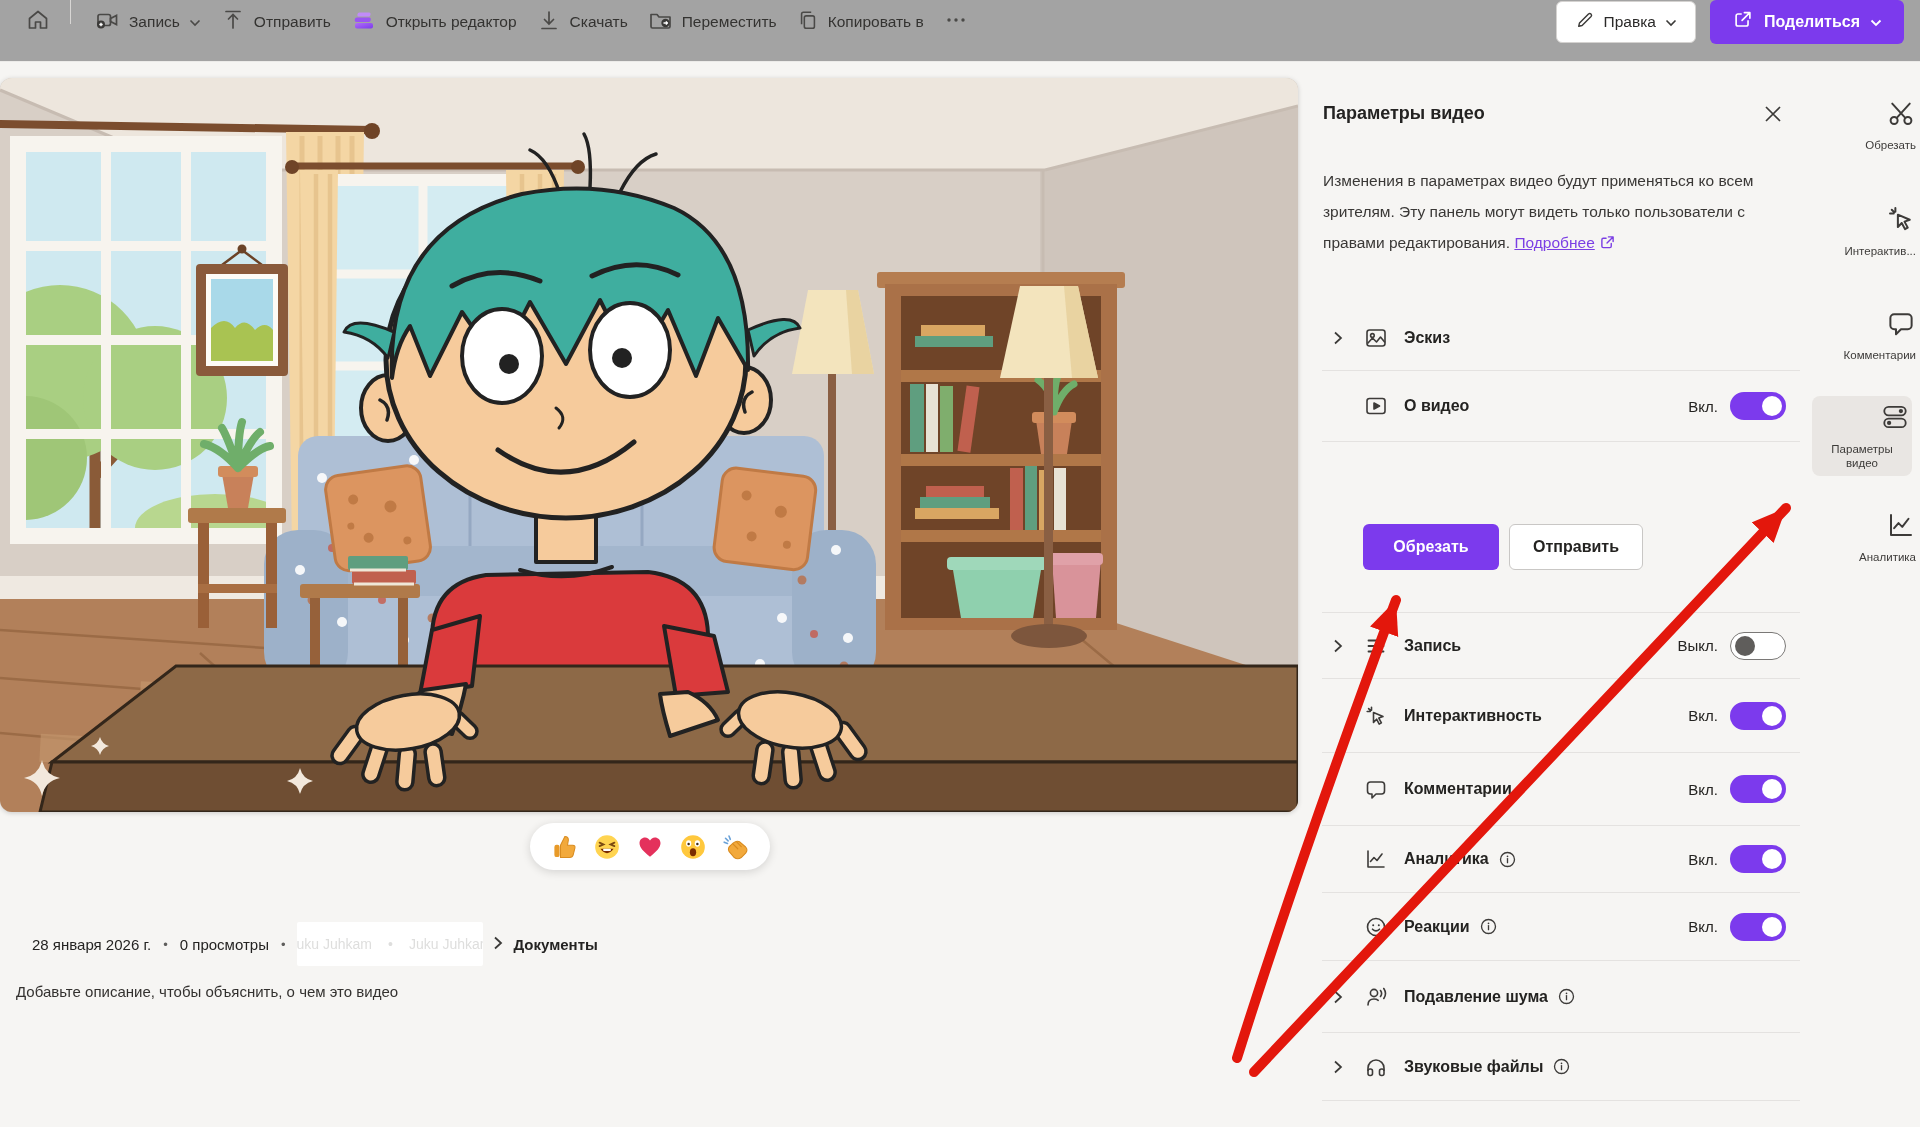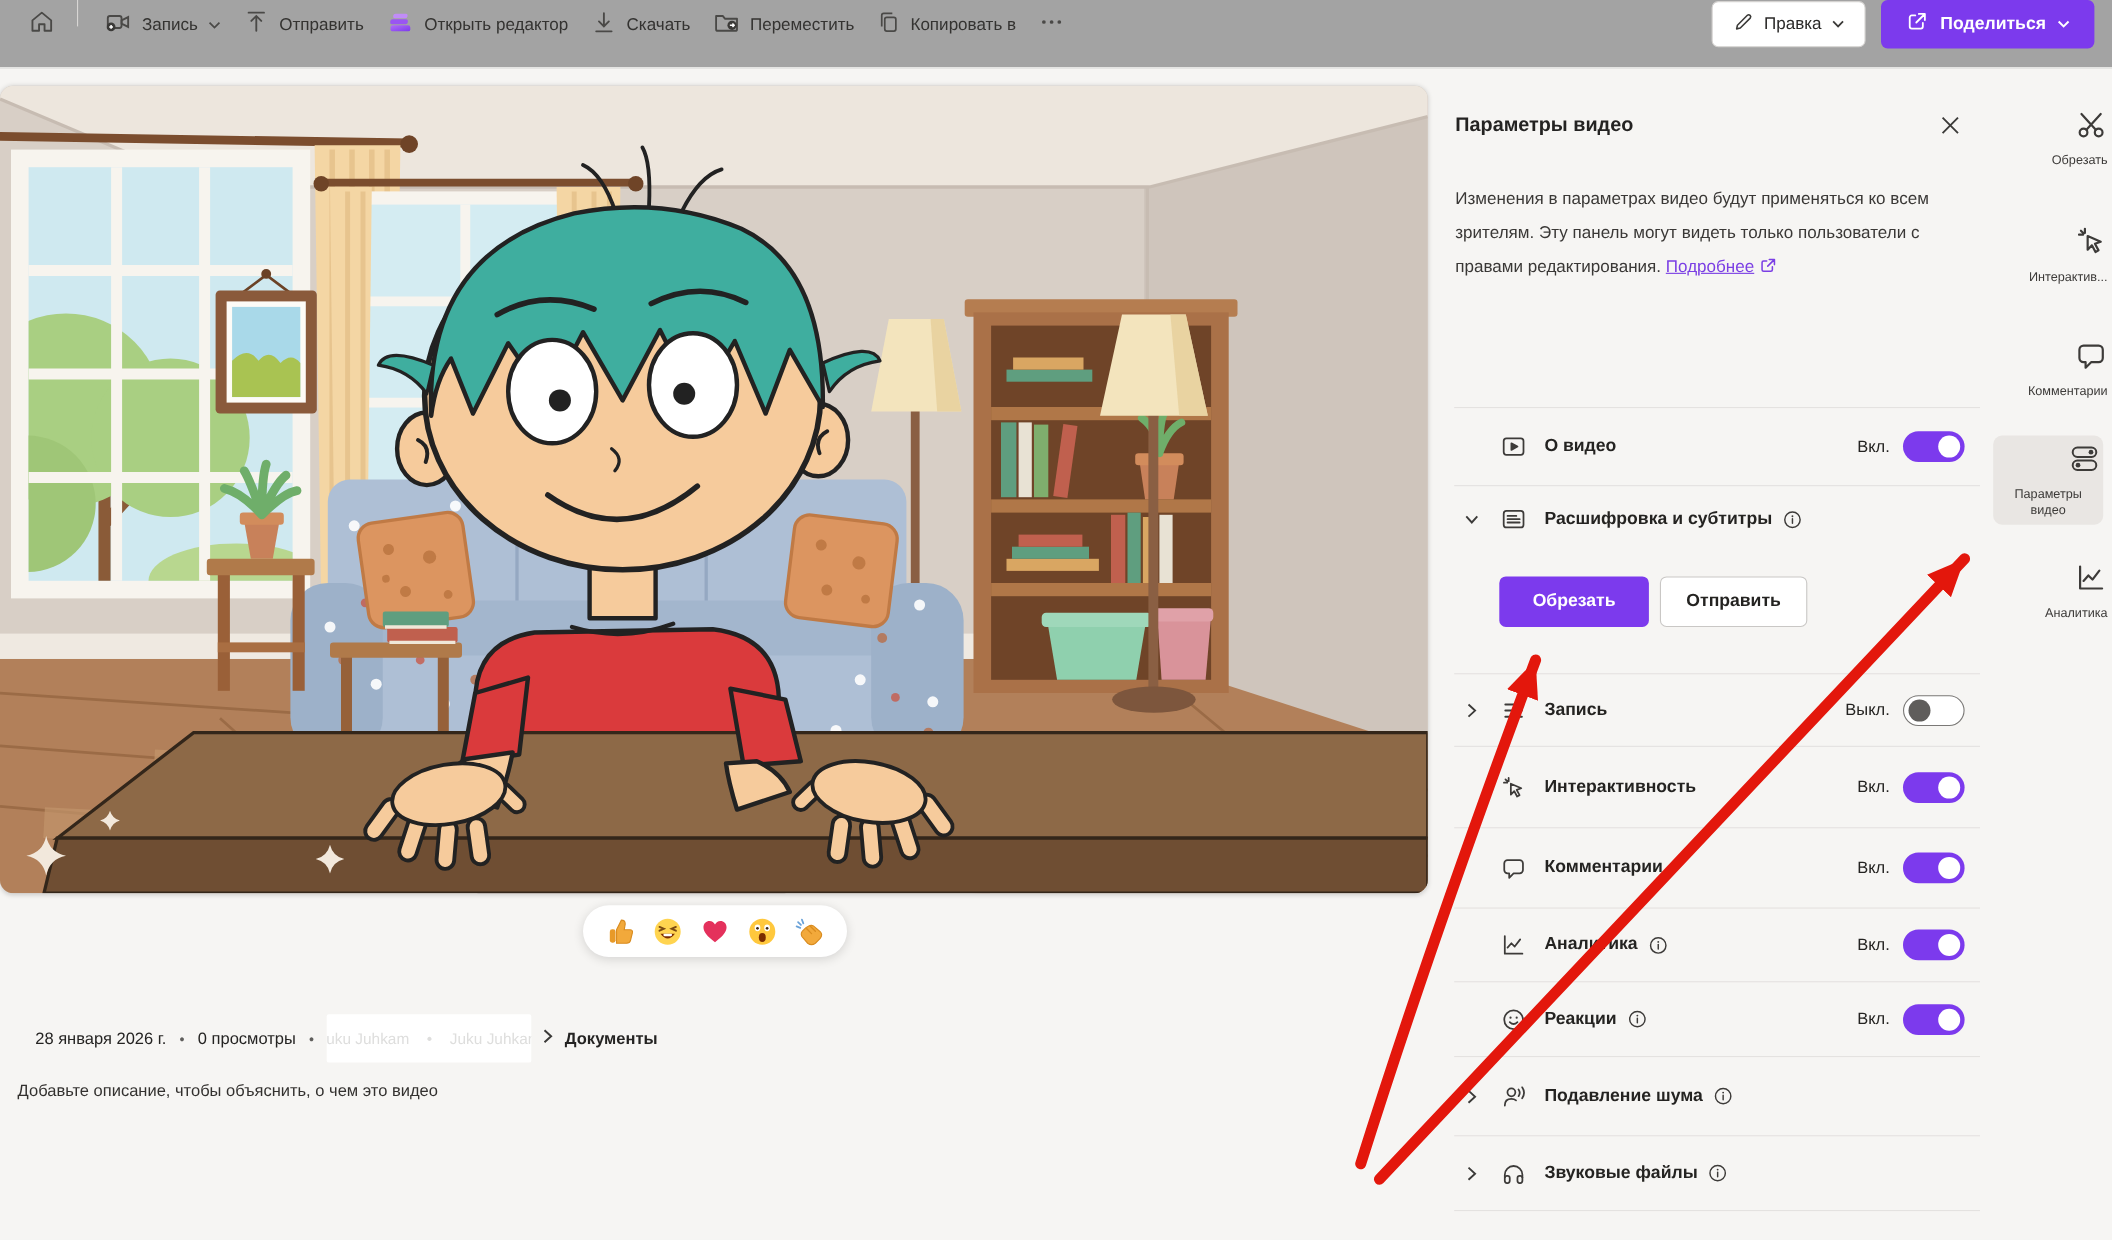--- a/index.html
+++ b/index.html
@@ -519,57 +519,51 @@
     </span>
   </button>
   <p class="panel-desc">
     <span>Изменения в параметрах видео будут применяться ко всем зрителям. Эту панель могут видеть только пользователи с правами редактирования.</span>
     <a>Подробнее</a><span class="ext-icon"><svg width="15" height="15" viewBox="0 0 16 16" fill="none" stroke="#7b3fe4" stroke-width="1.5" stroke-linecap="round" stroke-linejoin="round">
           <path d="M6.5 3.5h-3a1.5 1.5 0 0 0-1.5 1.5v7a1.5 1.5 0 0 0 1.5 1.5h7A1.5 1.5 0 0 0 12 12V9"></path>
           <path d="M9 2h5v5M13.6 2.4 7.5 8.5"></path>
         </svg></span>
   </p>
 
+  <div class="p-row" style="top:306px;height:64px;">
+    <button class="p-chev">
+        <svg width="10" height="16" viewBox="0 0 10 16" fill="none" stroke="#3b3a38" stroke-width="1.7">
+          <path d="M2 2.5 8 8l-6 5.5"></path>
+        </svg>
+      </button>
+    <span class="p-icon">
+        <svg width="24" height="24" viewBox="0 0 24 24" fill="none" stroke="#3d3b39" stroke-width="1.6" stroke-linejoin="round">
+          <rect x="3" y="4" width="18" height="16" rx="2.5"></rect>
+          <circle cx="8.4" cy="9.4" r="1.8"></circle>
+          <path d="M3.5 17.5 8.5 12l4 4 4-5 4.5 5.5"></path>
+        </svg>
+      </span>
+    <span class="p-label">Эскиз</span>
+  </div>
   <div class="p-divider" style="top:370px;"></div>
 
   <div class="p-row" style="top:371px;height:70px;">
     <span class="p-chev"></span>
     <span class="p-icon">
         <svg width="24" height="24" viewBox="0 0 24 24" fill="none" stroke="#3d3b39" stroke-width="1.6" stroke-linejoin="round">
           <rect x="3" y="4.5" width="18" height="15" rx="2.5"></rect>
           <path d="M10 9l5.5 3-5.5 3z" fill="#3d3b39"></path>
         </svg>
       </span>
     <span class="p-label">О видео</span>
     <span class="p-state">Вкл.</span>
     <button class="toggle on"></button>
   </div>
   <div class="p-divider" style="top:441px;"></div>
 
-  <div class="p-row" style="top:441px;height:62px;">
-    <button class="p-chev">
-        <svg width="14" height="10" viewBox="0 0 14 10" fill="none" stroke="#3b3a38" stroke-width="1.7">
-          <path d="M2 2.5 7 8l5-5.5"></path>
-        </svg>
-      </button>
-    <span class="p-icon">
-        <svg width="24" height="24" viewBox="0 0 24 24" fill="none" stroke="#3d3b39" stroke-width="1.6" stroke-linecap="round">
-          <rect x="3" y="4.5" width="18" height="15" rx="2.5"></rect>
-          <path d="M6.5 9h8M6.5 12h11M6.5 15h11"></path>
-        </svg>
-      </span>
-    <span class="p-label">Расшифровка и субтитры</span>
-    <span class="p-info">
-        <svg width="17" height="17" viewBox="0 0 18 18" fill="none" stroke="#3d3b39" stroke-width="1.4">
-          <circle cx="9" cy="9" r="7.4"></circle>
-          <path d="M9 8v4.4" stroke-linecap="round"></path>
-          <circle cx="9" cy="5.6" r="0.9" fill="#3d3b39" stroke="none"></circle>
-        </svg>
-      </span>
-  </div>
 
   <button class="btn-create">Обрезать</button>
   <button class="btn-send">Отправить</button>
   <div class="p-divider" style="top:612px;"></div>
 
   <div class="p-row" style="top:613px;height:65px;">
     <button class="p-chev">
         <svg width="10" height="16" viewBox="0 0 10 16" fill="none" stroke="#3b3a38" stroke-width="1.7">
           <path d="M2 2.5 8 8l-6 5.5"></path>
         </svg>

